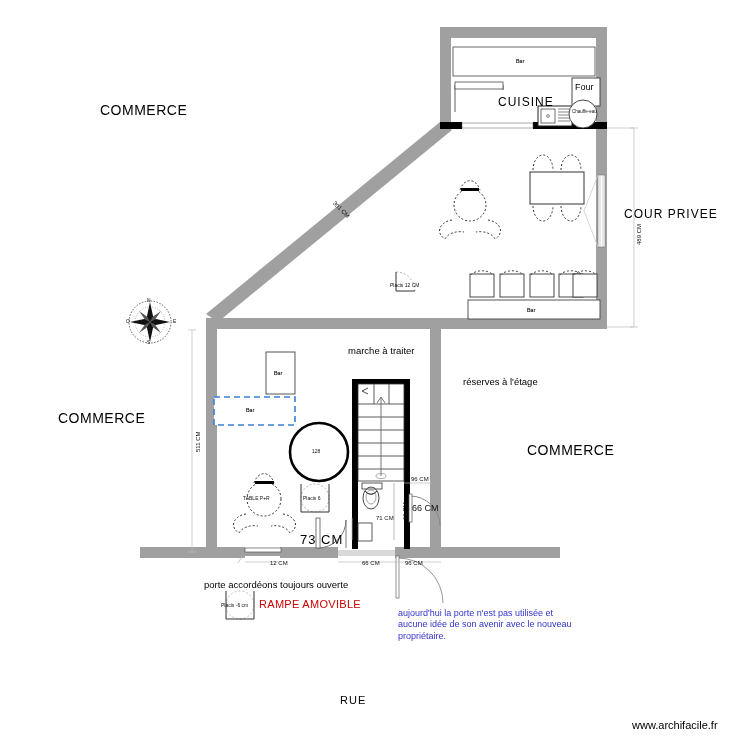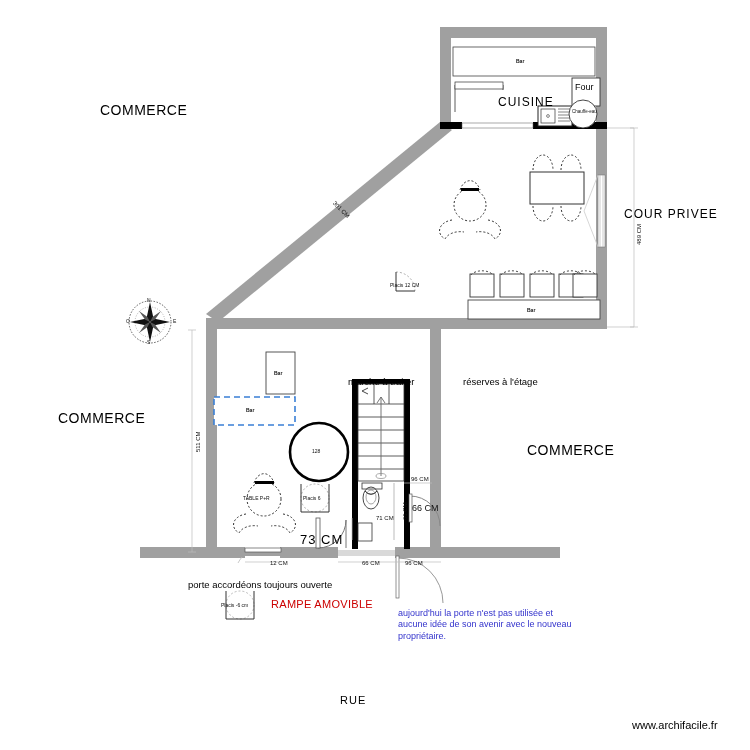--- a/index.html
+++ b/index.html
@@ -252,24 +252,24 @@
 <div class="lbl bartext" style="left:516px;top:58px;">Bar</div>
 <div class="lbl bartext" style="left:527px;top:307px;">Bar</div>
 <div class="lbl bartext" style="left:274px;top:370px;">Bar</div>
 <div class="lbl bartext" style="left:246px;top:407px;">Bar</div>
 <div class="lbl tiny" style="left:243px;top:495px;">TABLE P+R</div>
 <div class="lbl tiny" style="left:390px;top:282px;">Placis 12 CM</div>
 <div class="lbl tiny" style="left:303px;top:495px;">Placis 6</div>
 <div class="lbl tiny" style="left:221px;top:602px;">Placis -6 cm</div>
 <div class="lbl tiny" style="left:312px;top:448px;">128</div>
 
-<div class="lbl note" style="left:348px;top:345px;margin-top:31px;">marche à traiter</div>
+<div class="lbl note" style="left:348px;top:345px;">marche à traiter</div>
 <div class="lbl note" style="left:455px;top:376px;margin-left:8px;">réserves à l'étage</div>
-<div class="lbl note" style="left:188px;top:579px;">porte accordéons toujours ouverte</div>
-<div class="lbl red" style="left:263px;top:598px;padding-left:8px;">RAMPE AMOVIBLE</div>
+<div class="lbl note" style="left:204px;top:579px;">porte accordéons toujours ouverte</div>
+<div class="lbl red" style="left:251px;top:598px;padding-left:8px;">RAMPE AMOVIBLE</div>
 <div class="lbl note-blue" style="left:398px;top:596px;width:182px;white-space:normal;margin-top:12px;">aujourd'hui la porte n'est pas utilisée et aucune idée de son avenir avec le nouveau propriétaire.</div>
 
 <div class="lbl big-dim" style="left:300px;top:532px;">73 CM</div>
 <div class="lbl dim" style="left:411px;top:476px;">96 CM</div>
 <div class="lbl" style="left:412px;top:503px;font-size:9px;color:#111;">66 CM</div>
 <div class="lbl dim" style="left:376px;top:515px;">71 CM</div>
 <div class="lbl dim-v" style="left:402px;top:520px;transform:rotate(-90deg);">66 CM</div>
 <div class="lbl dim" style="left:270px;top:560px;">12 CM</div>
 <div class="lbl dim" style="left:362px;top:560px;">66 CM</div>
 <div class="lbl dim" style="left:405px;top:560px;">96 CM</div>

